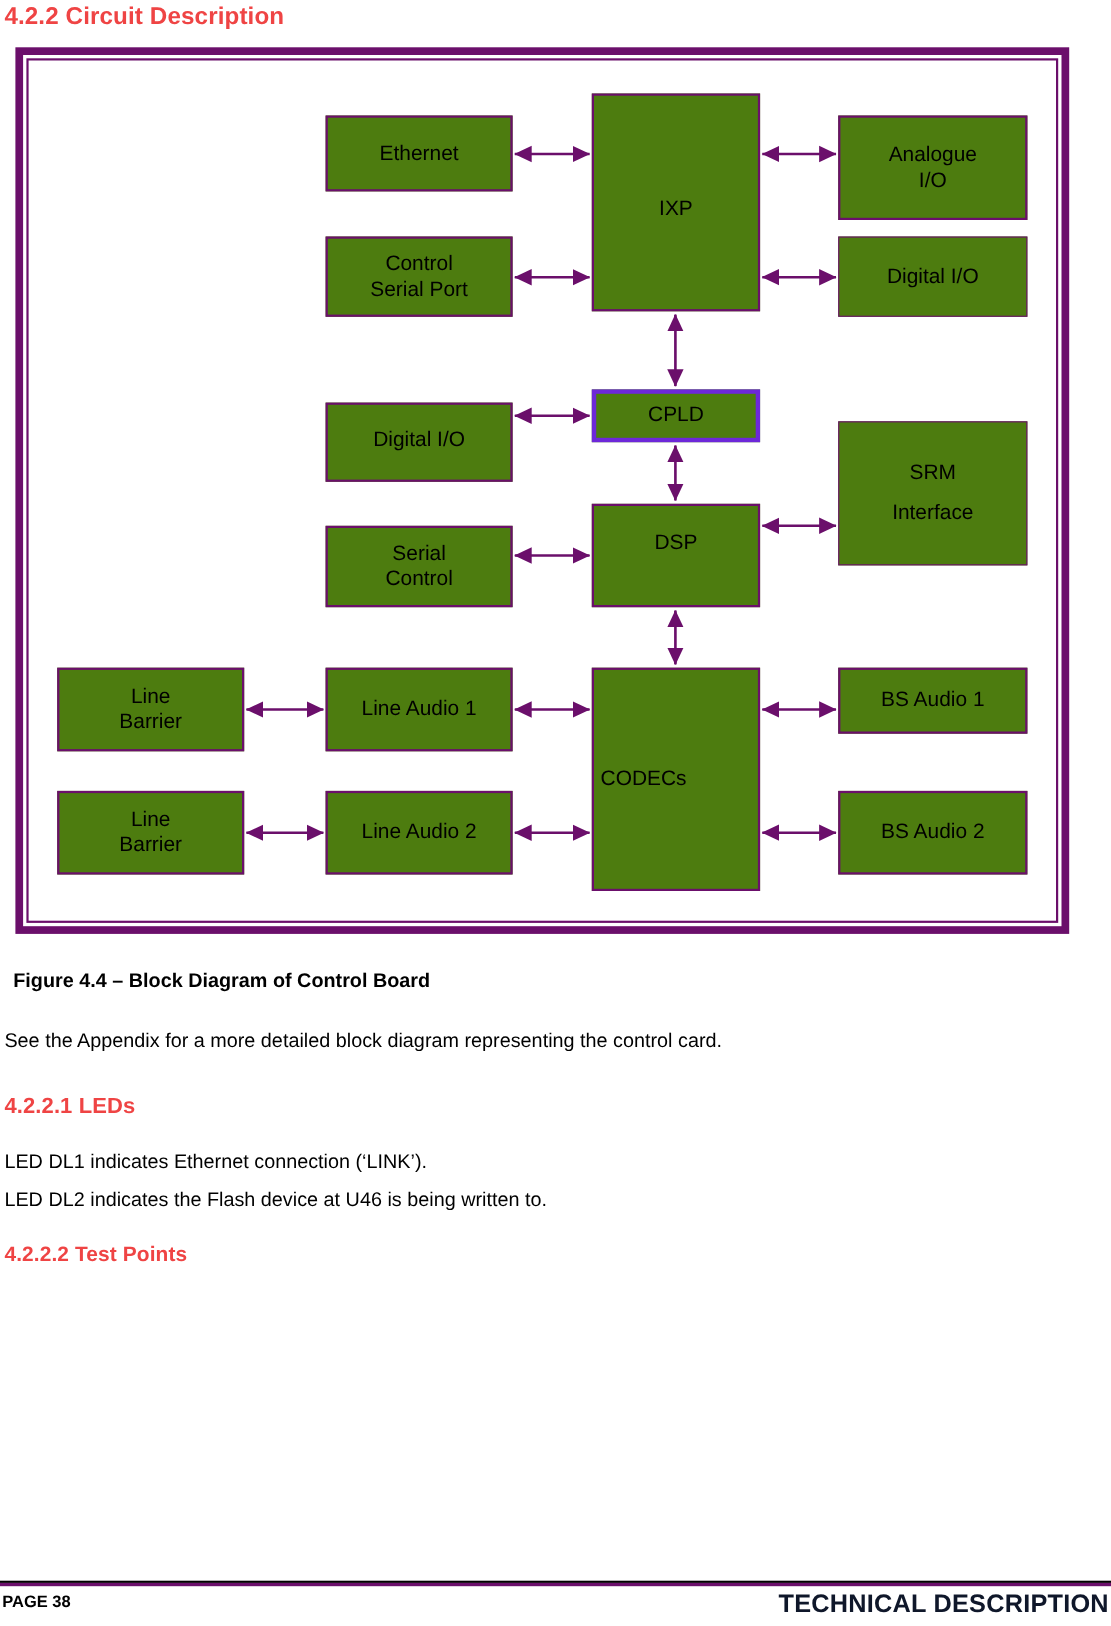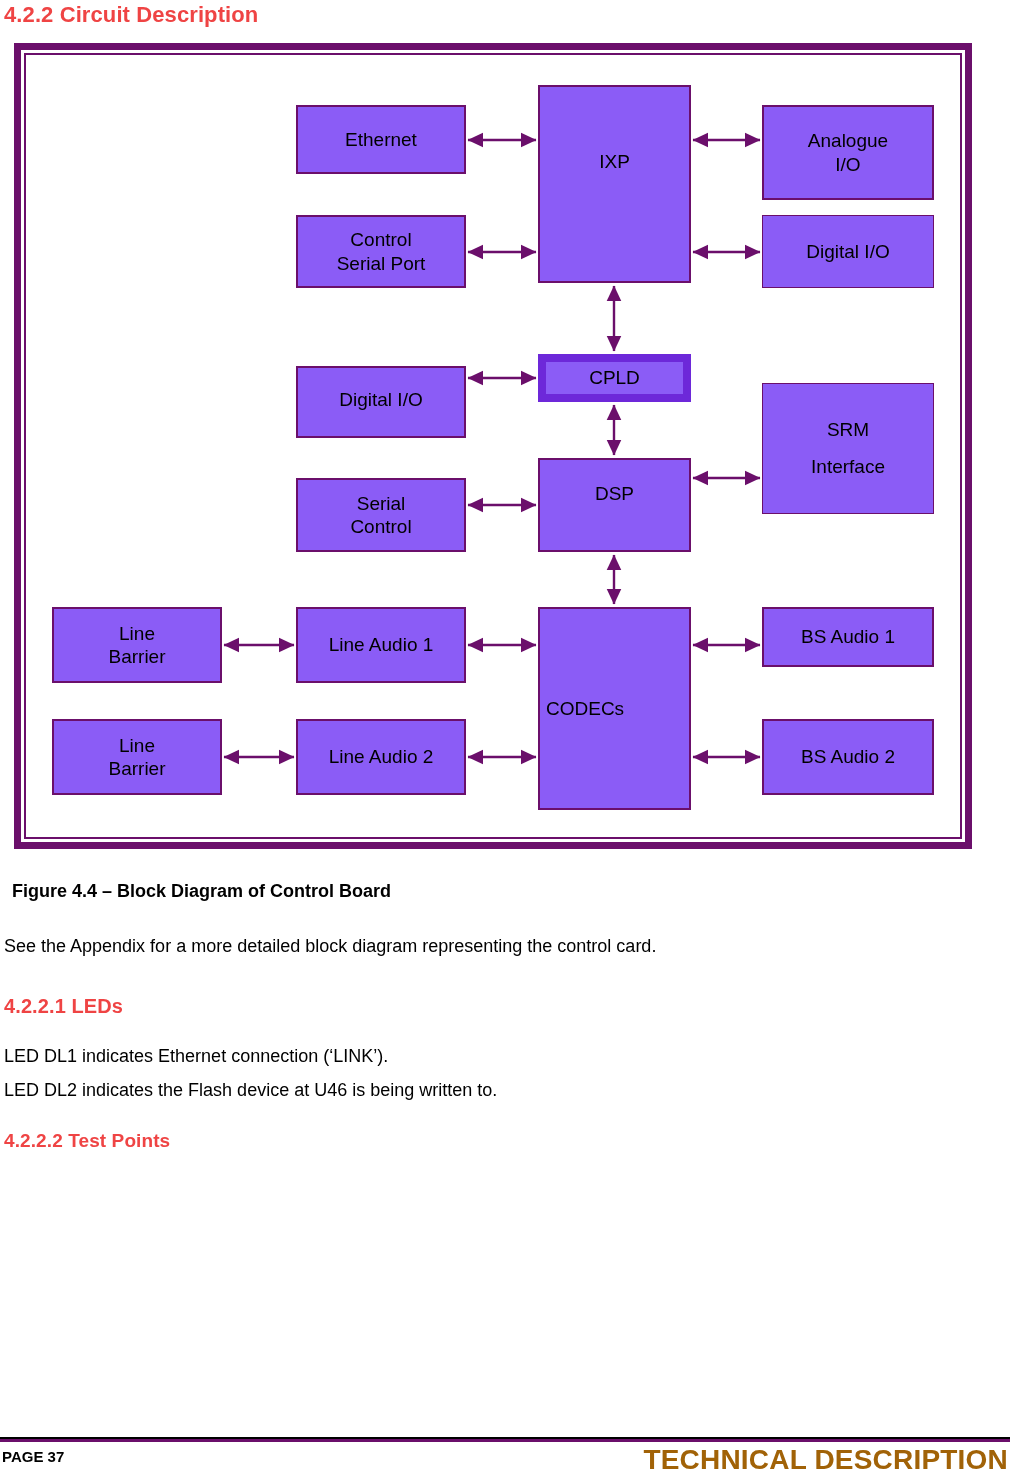--- a/index.html
+++ b/index.html
@@ -90,31 +90,31 @@
     width: 1010px;
     height: 1478px;
     pointer-events: none;
   }
 
   
   .dbox {
     position: absolute;
     box-sizing: border-box;
     border: 2px solid #6b0f6b;
-    background: #8b5cf6;
+    background: #4d7c0f;
     display: flex;
     align-items: center;
     justify-content: center;
     text-align: center;
     font-size: 19px;
     line-height: 1.22;
     color: #000000;
   }
   .dbox.thin { border-width: 1px; }
-  .dbox.black { border: 8px solid #6d28d9; }
+  .dbox.black { border: 4px solid #6d28d9; }
   .dbox .lbl { display: block; }
   .dbox.spaced { line-height: 1.9; }
   .dbox.shift-up { align-items: flex-start; padding-top: 16px; }
   .dbox.left-ish { justify-content: flex-start; padding-left: 6px; }
 
   
   #footer-rule {
     position: absolute;
     left: 0;
     top: 1437px;
@@ -128,23 +128,23 @@
     left: 2px;
     top: 1448px;
     font-size: 15px;
     font-weight: bold;
     color: #000000;
   }
   #footer-right {
     position: absolute;
     right: 2px;
     top: 1444px;
-    font-size: 28px;
-    font-weight: bold;
-    color: #a16207;
+    font-size: 23px;
+    font-weight: bold;
+    color: #0f172a;
     letter-spacing: 0.2px;
   }
 </style>
 </head>
 <body>
 
 <div class="h-section" id="heading-422">4.2.2 Circuit Description</div>
 
 <div id="diagram-frame">
   <div id="diagram-inner"></div>
@@ -196,21 +196,21 @@
 </svg>
 
 <div class="dbox" style="left:296px; top:105px; width:170px; height:69px;">
   <span class="lbl">Ethernet</span>
 </div>
 
 <div class="dbox" style="left:296px; top:215px; width:170px; height:73px;">
   <span class="lbl multiline">Control<br>Serial Port</span>
 </div>
 
-<div class="dbox shift-up" style="left:538px; top:85px; width:153px; height:198px; padding-top:63px;">
+<div class="dbox shift-up" style="left:538px; top:85px; width:153px; height:198px; padding-top:91px;">
   <span class="lbl">IXP</span>
 </div>
 
 <div class="dbox" style="left:762px; top:105px; width:172px; height:95px;">
   <span class="lbl multiline">Analogue<br>I/O</span>
 </div>
 
 <div class="dbox thin" style="left:762px; top:215px; width:172px; height:73px;">
   <span class="lbl">Digital I/O</span>
 </div>
@@ -269,14 +269,14 @@
 
 <div class="h-section" id="heading-4221">4.2.2.1 LEDs</div>
 
 <div class="body-text" id="led-line-1">LED DL1 indicates Ethernet connection (‘LINK’).</div>
 
 <div class="body-text" id="led-line-2">LED DL2 indicates the Flash device at U46 is being written to.</div>
 
 <div class="h-section" id="heading-4222">4.2.2.2 Test Points</div>
 
 <div id="footer-rule"></div>
-<div id="footer-left">PAGE 37</div>
+<div id="footer-left">PAGE 38</div>
 <div id="footer-right">TECHNICAL DESCRIPTION</div>
 
 </body></html>

